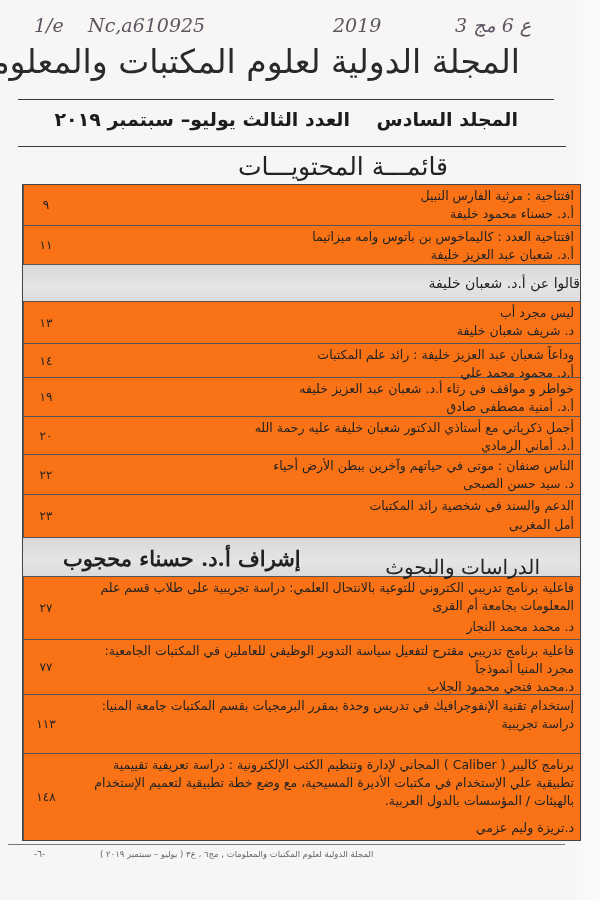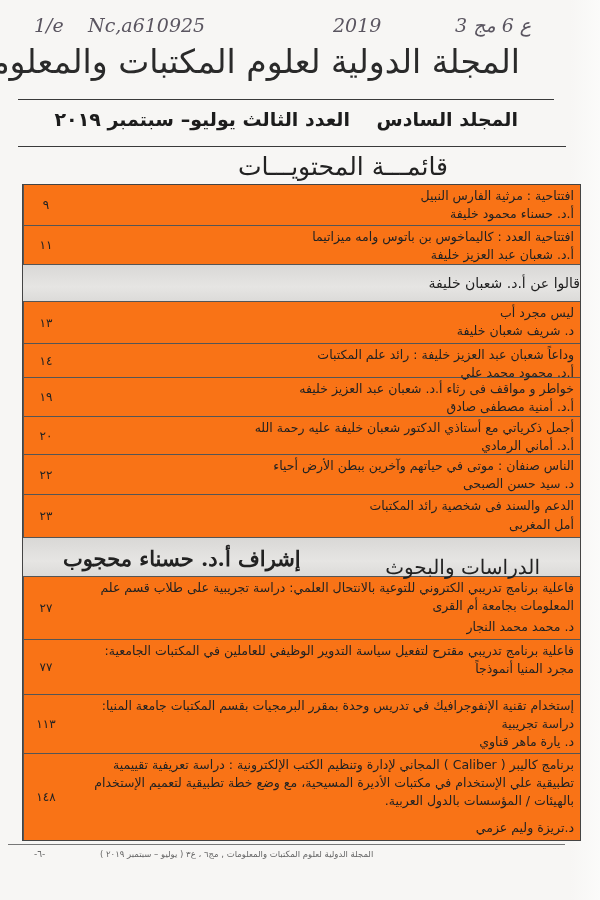--- a/index.html
+++ b/index.html
@@ -188,28 +188,28 @@
     <div class="toc-cell-text">
       <span class="title">فاعلية برنامج تدريبي الكتروني للتوعية بالانتحال العلمي: دراسة تجريبية على طلاب قسم علم المعلومات بجامعة أم القرى</span>
       <span class="author">د. محمد محمد النجار</span>
     </div>
     <div class="toc-cell-page">٢٧</div>
   </div>
 
   <div class="toc-row" style="height:54px">
     <div class="toc-cell-text">
       <span class="title">فاعلية برنامج تدريبي مقترح لتفعيل سياسة التدوير الوظيفي للعاملين في المكتبات الجامعية: مجرد المنيا أنموذجاً</span>
+      <span class="author">د.محمد فتحي محمود الجلاب</span>
     </div>
     <div class="toc-cell-page">٧٧</div>
   </div>
 
   <div class="toc-row" style="height:58px">
     <div class="toc-cell-text">
       <span class="title">إستخدام تقنية الإنفوجرافيك في تدريس وحدة بمقرر البرمجيات بقسم المكتبات جامعة المنيا: دراسة تجريبية</span>
-      <span class="author">د. يارة ماهر قناوي</span>
     </div>
     <div class="toc-cell-page">١١٣</div>
   </div>
 
   <div class="toc-row" style="height:86px">
     <div class="toc-cell-text">
       <span class="title">برنامج كاليبر ( Caliber ) المجاني لإدارة وتنظيم الكتب الإلكترونية : دراسة تعريفية تقييمية تطبيقية علي الإستخدام في مكتبات الأديرة المسيحية، مع وضع خطة تطبيقية لتعميم الإستخدام بالهيئات / المؤسسات بالدول العربية.</span>
       <span class="author">د.تريزة وليم عزمي</span>
     </div>
     <div class="toc-cell-page">١٤٨</div>

